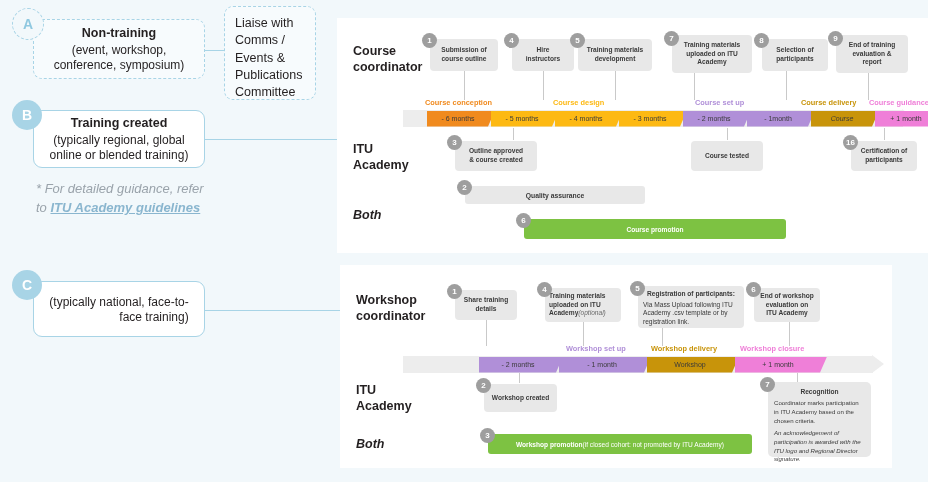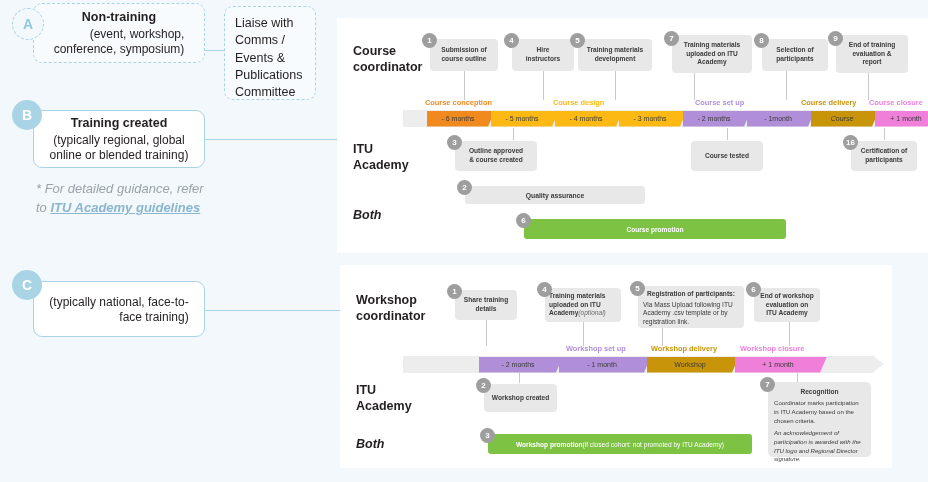--- a/index.html
+++ b/index.html
@@ -108,21 +108,21 @@
     padding:5px 6px;font-size:6.1px;line-height:1.42;color:#3a3a3a;
   }
   .recog-title{font-weight:bold;text-align:center;font-size:6.6px;margin-bottom:3px;}
   .recog-p{margin:0 0 4px 0;}
   .ital{font-style:italic;}
 </style>
 </head>
 <body>
 
 <div class="abs letter-badge dashed" style="left:12px;top:8px;">A</div>
-<div class="abs cat-box dashed" style="left:33px;top:3px;width:172px;height:60px;text-align:right;">
+<div class="abs cat-box dashed" style="left:33px;top:19px;width:172px;height:60px;">
   <div class="cat-title">Non-training</div>
   <div class="cat-sub" style="white-space:pre-line;">(event, workshop,
 conference, symposium)</div>
 </div>
 <div class="abs connector" style="left:204px;top:50px;width:22px;"></div>
 <div class="abs liaise-box" style="left:224px;top:6px;width:92px;height:94px;">
   <span>Liaise with Comms / Events &amp; Publications Committee</span>
 </div>
 
 <div class="abs letter-badge" style="left:12px;top:100px;">B</div>
@@ -222,21 +222,21 @@
       <span>Course</span>
     </div>
   <div class="tl-seg" style="left:472px;top:0.5px;width:68px;background:#ef7fd8;">
       <span>+ 1 month</span>
     </div>
 
   <div class="tl-phase" style="left:22px;top:-12px;color:#f08a1e;">Course conception</div>
   <div class="tl-phase" style="left:150px;top:-12px;color:#fdb913;">Course design</div>
   <div class="tl-phase" style="left:292px;top:-12px;color:#b08fd8;">Course set up</div>
   <div class="tl-phase" style="left:398px;top:-12px;color:#c8940a;">Course delivery</div>
-  <div class="tl-phase" style="left:466px;top:-12px;color:#ef7fd8;">Course closure</div>
+  <div class="tl-phase" style="left:466px;top:-12px;color:#ef7fd8;">Course guidance</div>
 </div>
 
 <div class="abs stem" style="left:513px;top:128px;height:12px;"></div>
 <div class="abs step-box" style="left:455px;top:141px;width:82px;height:30px;">
     <span style="white-space:pre-line;">Outline approved
 &amp; course created</span>
   </div>
 <div class="abs step-num" style="left:447px;top:135px;">3</div>
 
 <div class="abs stem" style="left:727px;top:128px;height:12px;"></div>

